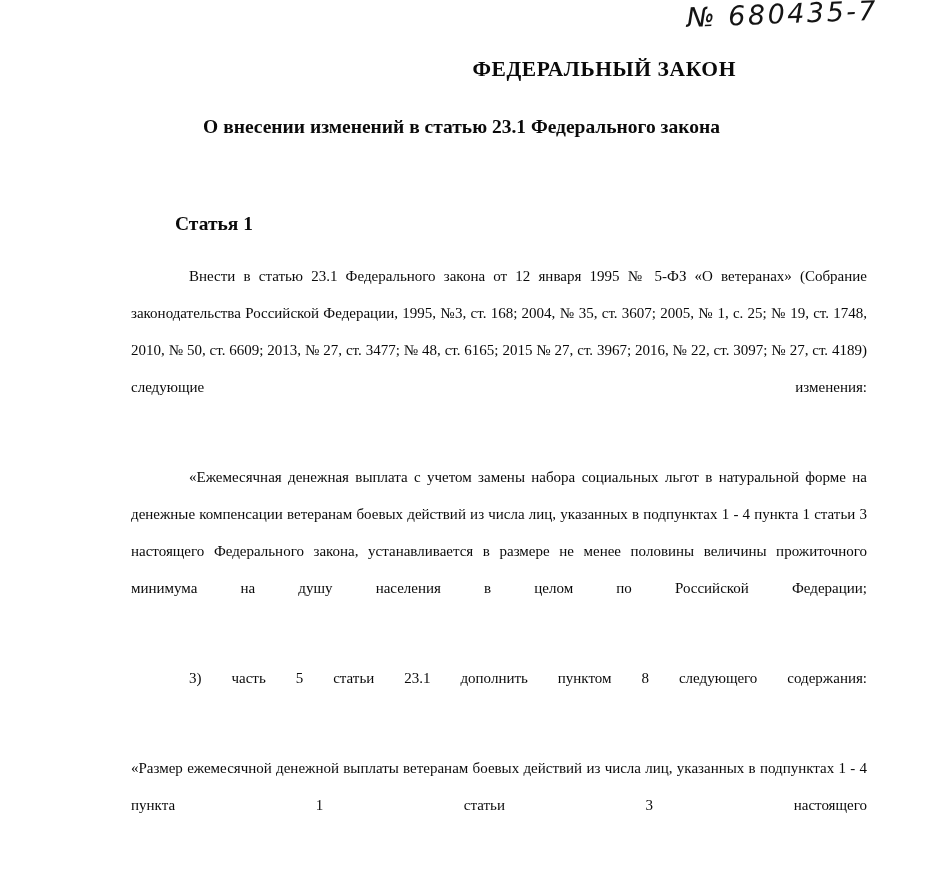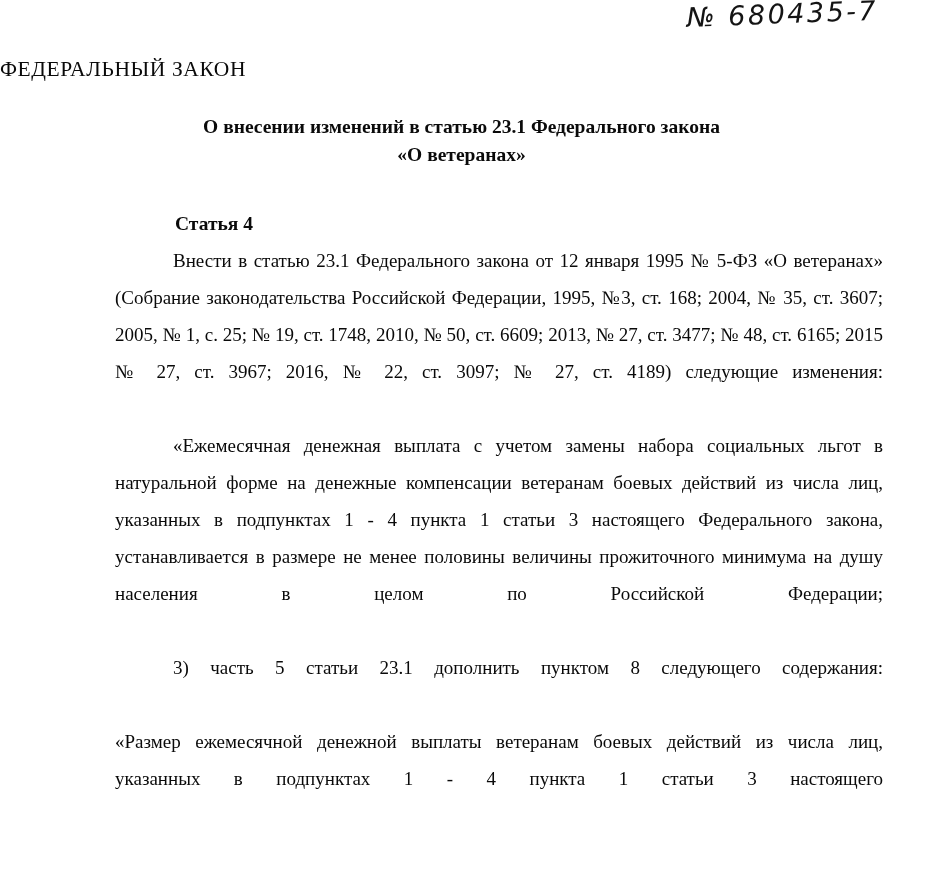--- a/index.html
+++ b/index.html
@@ -35,23 +35,23 @@
     transform-origin: left top;
     white-space: nowrap;
   }
 
   
   .doc-title {
     position: absolute;
     top: 57px;
     left: 0;
     width: 736px;
-    text-align: left;
+    text-align: right;
     font-size: 21.5px;
-    font-weight: normal;
+    font-weight: bold;
     letter-spacing: 0.6px;
   }
   .doc-subtitle {
     position: absolute;
     top: 113px;
     left: 0;
     width: 923px;
     text-align: center;
     font-size: 19.5px;
     font-weight: bold;
@@ -70,22 +70,22 @@
   }
 
   .article-heading {
     font-size: 19.5px;
     font-weight: bold;
     margin: 0 0 0 60px;
     line-height: 37px;
   }
 
   p.para {
-    margin: 0;
-    font-size: 19px;
+    margin: 16px;
+    font-size: 15px;
     line-height: 37px;
     text-align: justify;
     text-justify: inter-word;
     text-indent: 58px;
     hyphens: none;
   }
   p.para.no-indent {
     text-indent: 0;
   }
   
@@ -99,26 +99,25 @@
 <body>
 
 <div class="page">
 
   <div class="handwriting">№ 680435-7</div>
 
   <div class="doc-title">ФЕДЕРАЛЬНЫЙ ЗАКОН</div>
 
   <div class="doc-subtitle">
     <span class="sub-line">О внесении изменений в статью 23.1 Федерального закона</span>
-    <span class="sub-line">«О ветеранах»</span>
   </div>
 
   <div class="body-region">
 
-    <div class="article-heading">Статья 4</div>
+    <div class="article-heading">Статья 1</div>
 
     <p class="para">Внести в статью 23.1 Федерального закона от 12 января 1995 № 5-ФЗ «О ветеранах»  (Собрание законодательства Российской Федерации, 1995, №3, ст. 168; 2004, № 35, ст. 3607; 2005, № 1, с. 25; № 19, ст. 1748, 2010, № 50, ст. 6609; 2013, № 27, ст. 3477; № 48, ст. 6165; 2015 № 27, ст. 3967; 2016, № 22, ст. 3097; № 27, ст. 4189) следующие изменения:</p>
 
 
     <p class="para">«Ежемесячная денежная выплата с учетом замены набора социальных льгот в натуральной форме на денежные компенсации ветеранам боевых действий из числа лиц, указанных в подпунктах 1 - 4 пункта 1 статьи 3 настоящего Федерального закона, устанавливается в размере не менее половины величины прожиточного минимума на душу населения в целом по Российской Федерации;</p>
 
     <p class="para">3) часть 5 статьи 23.1 дополнить пунктом 8 следующего содержания:</p>
 
     <p class="para no-indent">«Размер ежемесячной денежной выплаты ветеранам боевых действий из числа лиц, указанных в подпунктах 1 - 4 пункта 1 статьи 3 настоящего</p>
 

